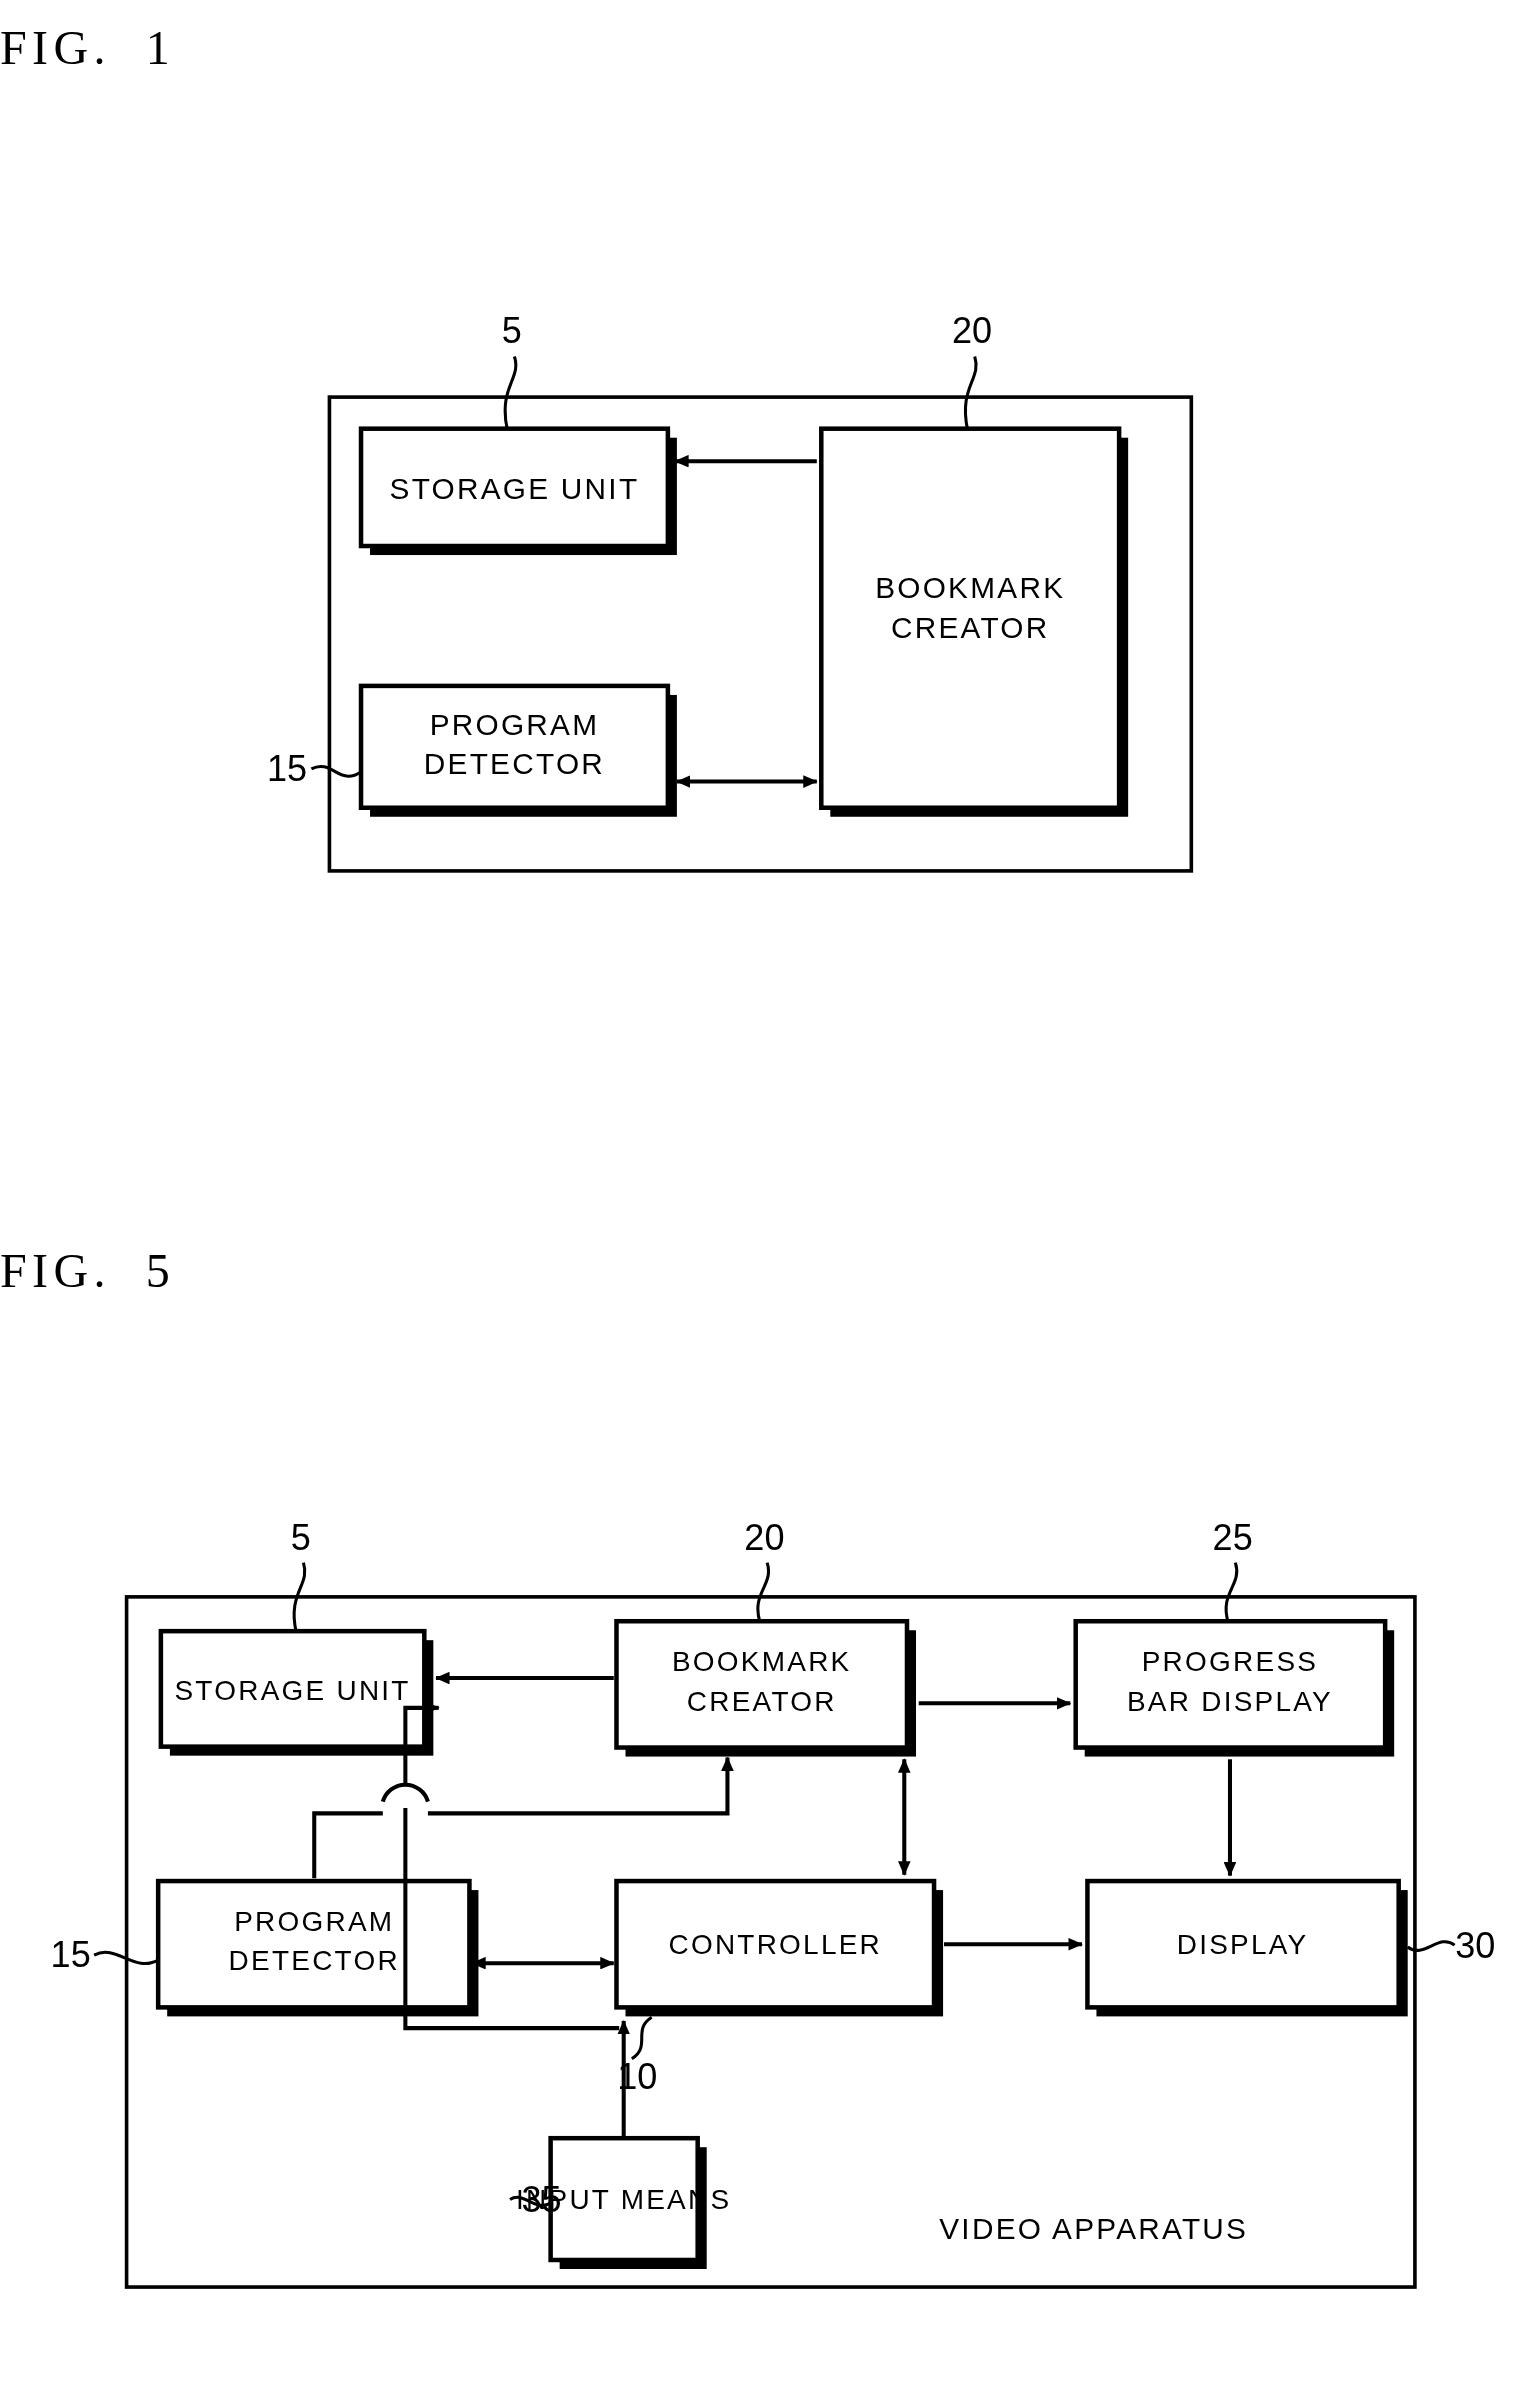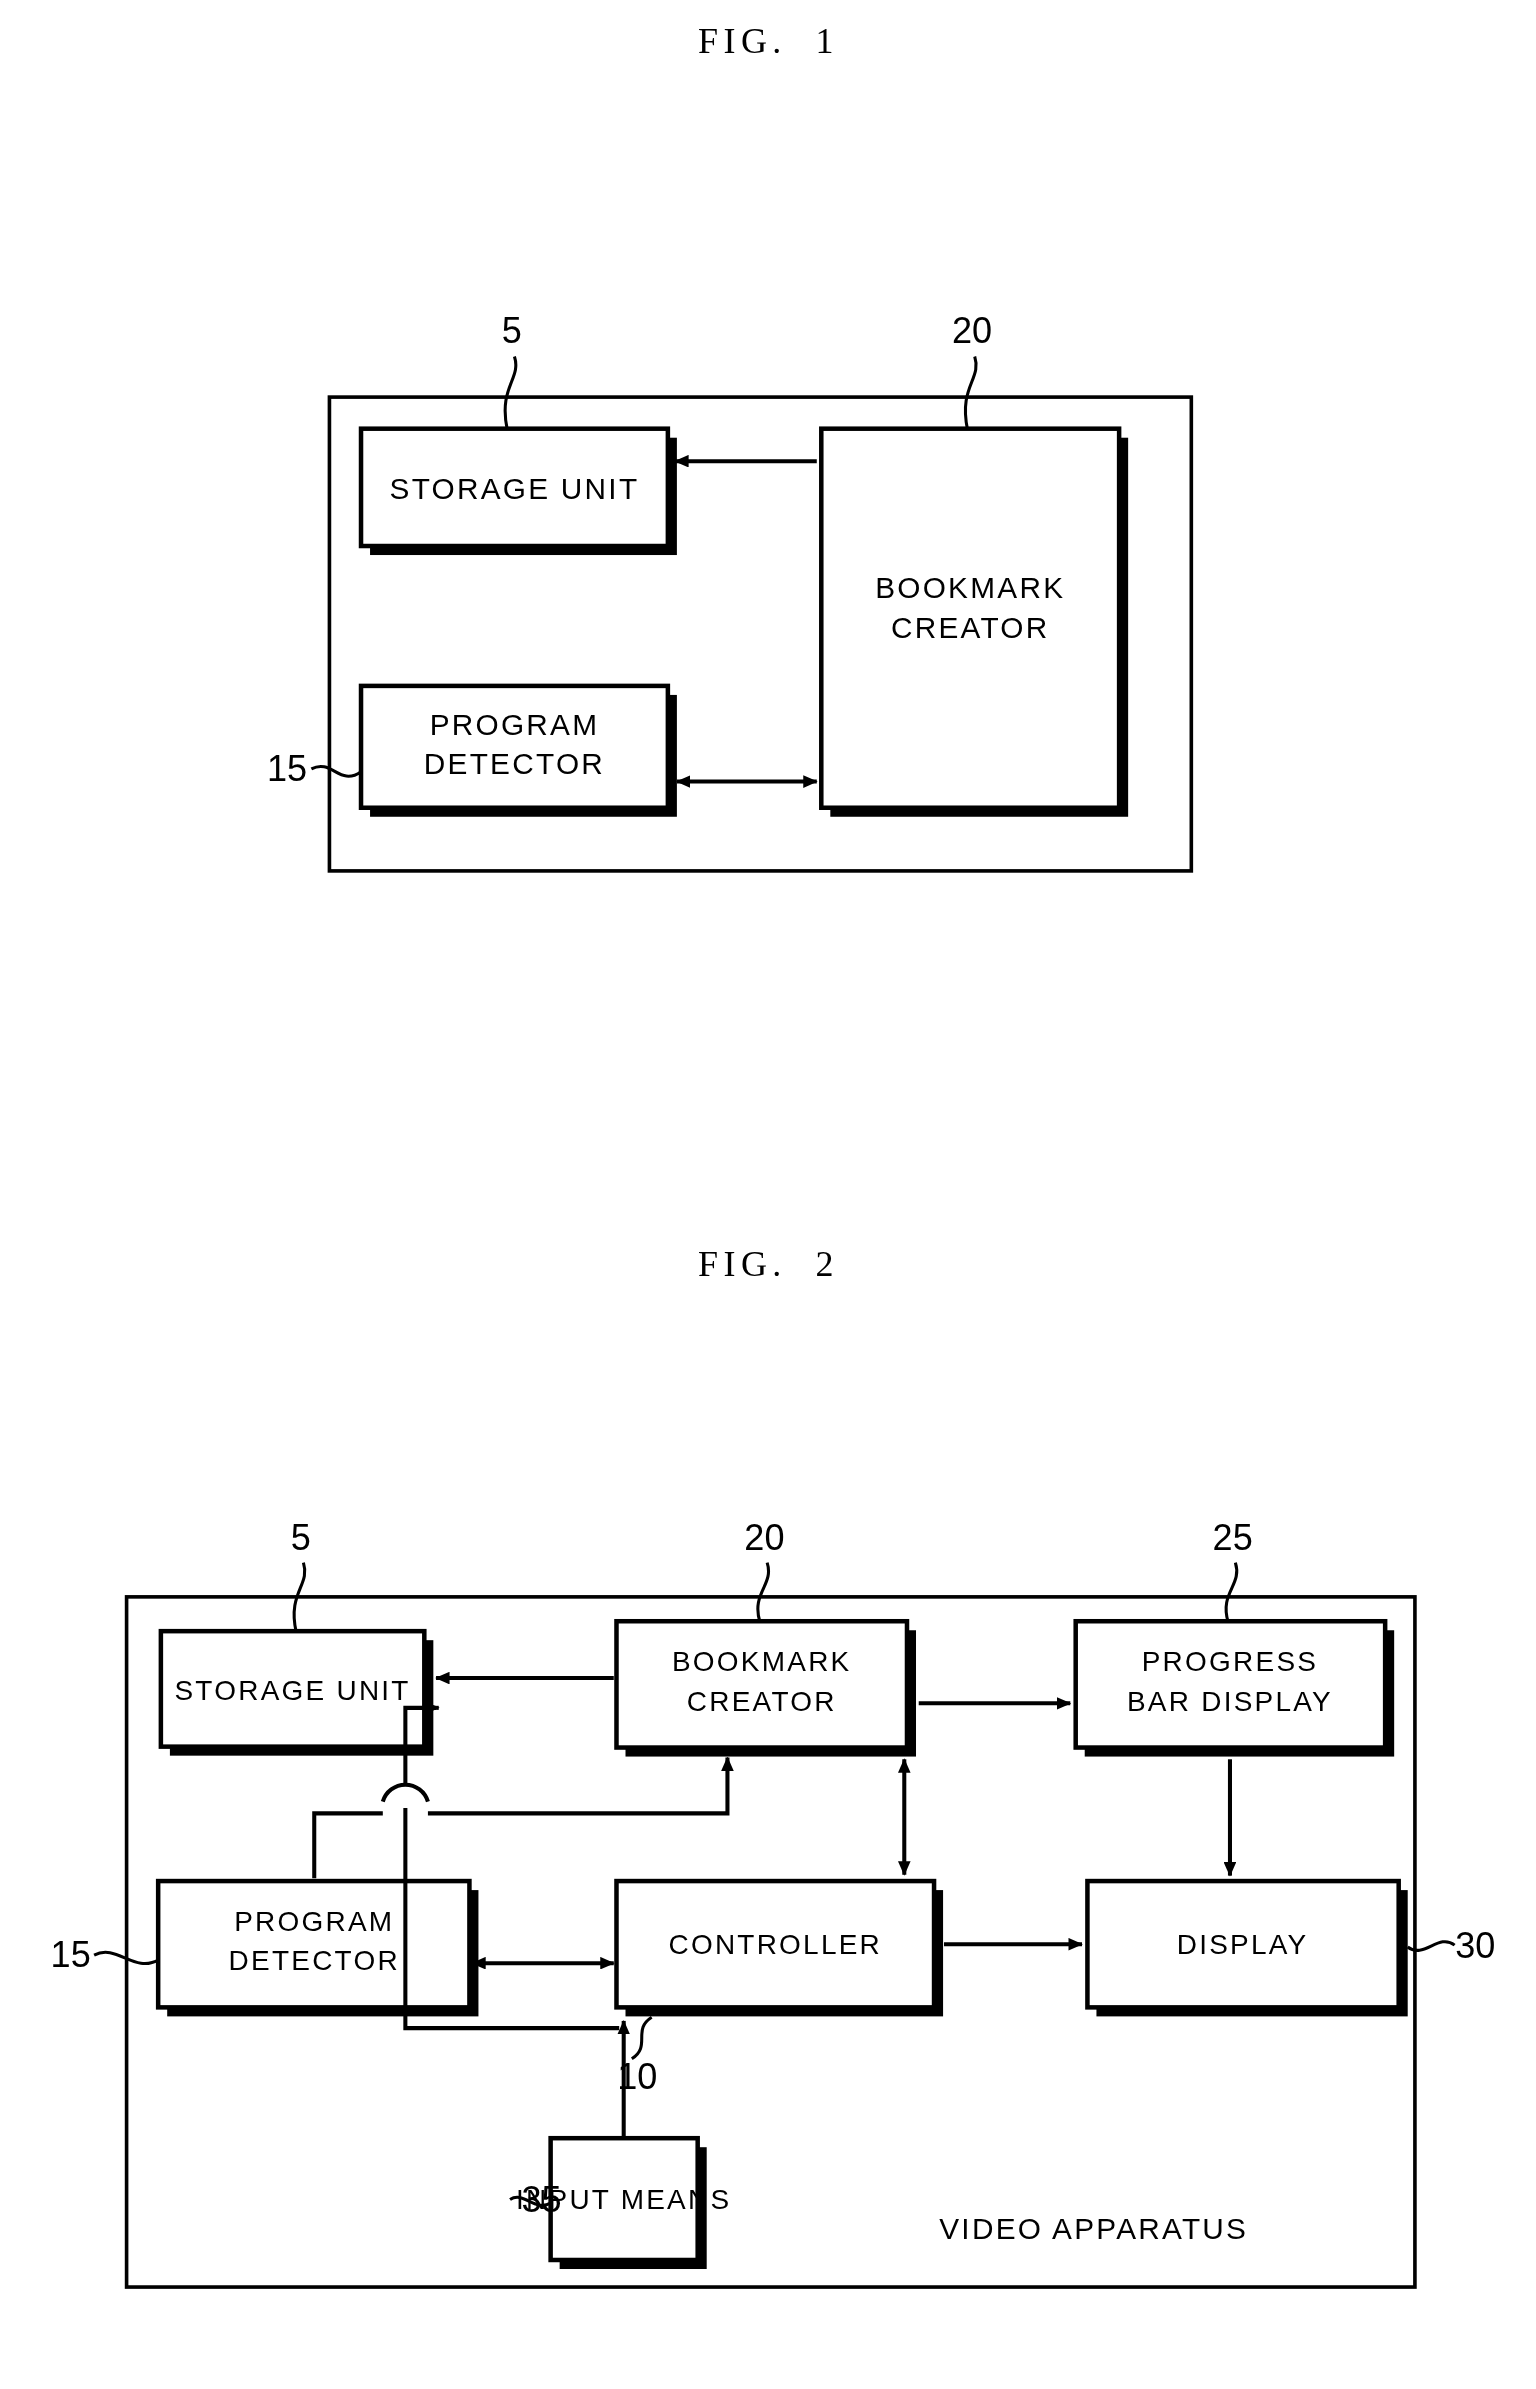--- a/index.html
+++ b/index.html
@@ -17,23 +17,23 @@
   }
   .page {
     position: absolute;
     left: 0; top: 0;
     width: 1537px;
     height: 2389px;
   }
   .fig-title {
     position: absolute;
     width: 100%;
-    text-align: center;
+    text-align: left;
     font-family: "Liberation Serif", serif;
-    font-size: 36px;
+    font-size: 48px;
     letter-spacing: 5.4px;
     color: #000;
     white-space: pre;
   }
   #fig1-title { top: 20px; }
   #fig2-title { top: 1243px; }
 
   .figwrap { position: absolute; left: 0; }
   #fig1-wrap { top: 0; width: 1537px; height: 1083px; }
   #fig2-wrap { top: 0; width: 1537px; height: 2389px; }
@@ -117,21 +117,21 @@
 
       <text class="ref-num" x="1077" y="380">20</text>
       <path class="leader" d="M1080,395 C 1088,420 1062,428 1072,476"></path>
 
       <path class="wire" d="M905,511 L748,511" marker-end="url(#ah)"></path>
 
       <path class="wire" d="M750,866 L905,866" marker-end="url(#ah)" marker-start="url(#ah-start)"></path>
     </svg>
   </div>
 
-  <div class="fig-title" id="fig2-title">FIG.  2</div>
+  <div class="fig-title" id="fig2-title">FIG.  5</div>
 
   <div class="figwrap" id="fig2-wrap">
     <svg width="1537" height="2389" viewBox="0 0 1703 2648">
 
       <rect class="outerrect" x="140" y="1770" width="1428" height="765"></rect>
       <text class="apparatus-label" x="1212" y="2482">VIDEO APPARATUS</text>
 
       <g>
         <rect class="shadow" x="188" y="1818" width="292" height="128"></rect>
         <rect class="boxrect" x="178" y="1808" width="292" height="128"></rect>

